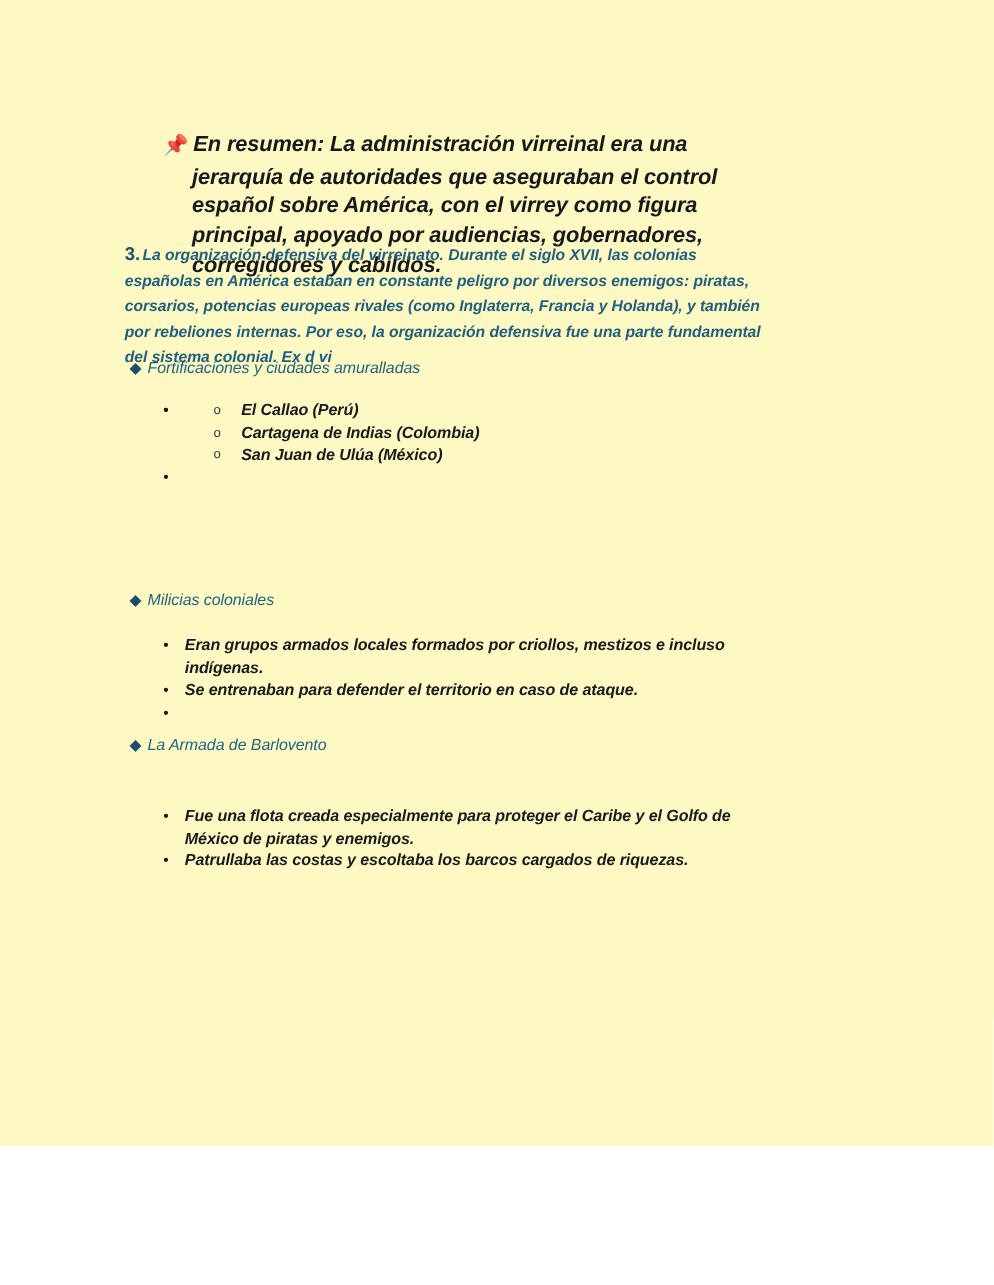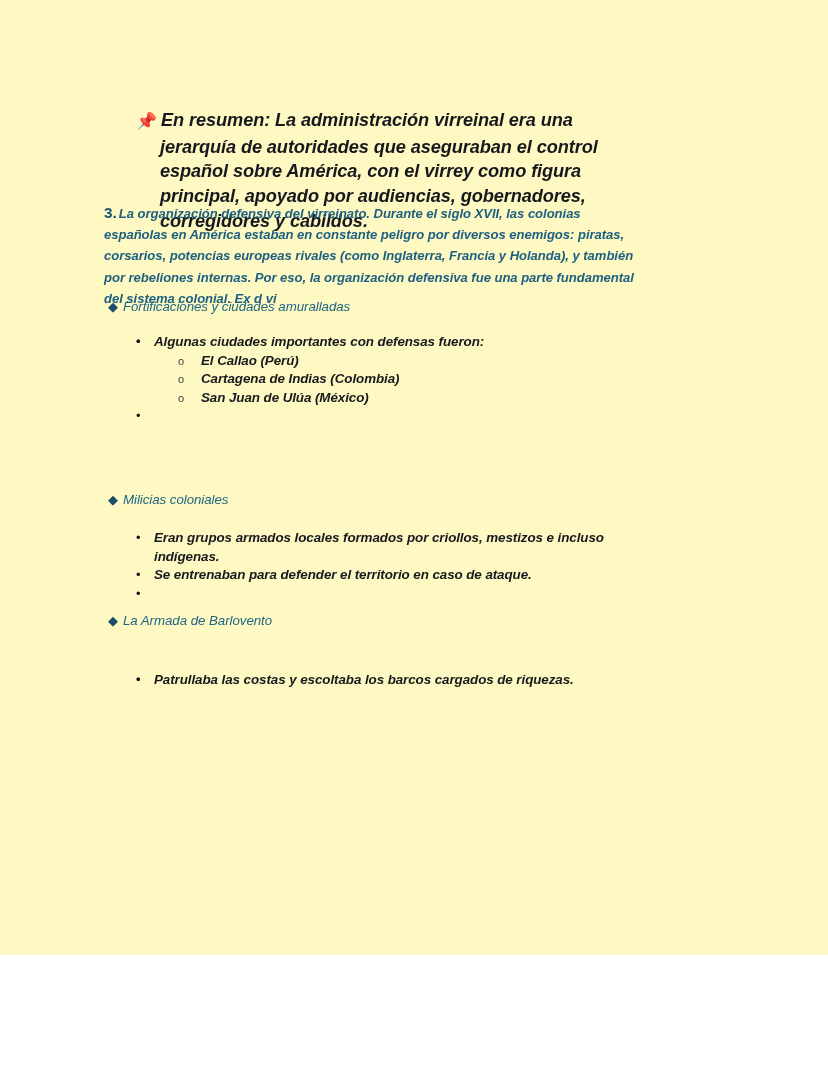--- a/index.html
+++ b/index.html
@@ -168,21 +168,20 @@
   <div class="num-para"><span class="num">3.</span><span>La organización defensiva del virreinato. Durante el siglo XVII, las colonias españolas en América estaban en constante peligro por diversos enemigos: piratas, corsarios, potencias europeas rivales (como Inglaterra, Francia y Holanda), y también por rebeliones internas. Por eso, la organización defensiva fue una parte fundamental del sistema colonial. Ex d vi</span></div>
 
   <div class="sec-head" id="sec-fortificaciones"><span class="diamond">◆</span><span>Fortificaciones y ciudades amuralladas</span></div>
 
   <ul class="blist" id="list-fortificaciones">
     <li>
       <span class="bdot">•</span>
     </li>
     <li>
       <span class="bdot">•</span>
-      <span>Algunas ciudades importantes con defensas fueron:</span>
       <ul class="sublist">
         <li>
           <span class="odot">o</span>
           <span>El Callao (Perú)</span>
         </li>
         <li>
           <span class="odot">o</span>
           <span>Cartagena de Indias (Colombia)</span>
         </li>
         <li>
@@ -210,20 +209,21 @@
     <li>
       <span class="bdot">•</span>
     </li>
   </ul>
 
   <div class="sec-head" id="sec-armada"><span class="diamond">◆</span><span>La Armada de Barlovento</span></div>
 
   <ul class="blist" id="list-armada">
     <li>
       <span class="bdot">•</span>
+      <span>Fue una flota creada especialmente para proteger el Caribe y el Golfo de México de piratas y enemigos.</span>
     </li>
     <li>
       <span class="bdot">•</span>
       <span>Patrullaba las costas y escoltaba los barcos cargados de riquezas.</span>
     </li>
   </ul>
 
 </div>
 
 </body></html>

